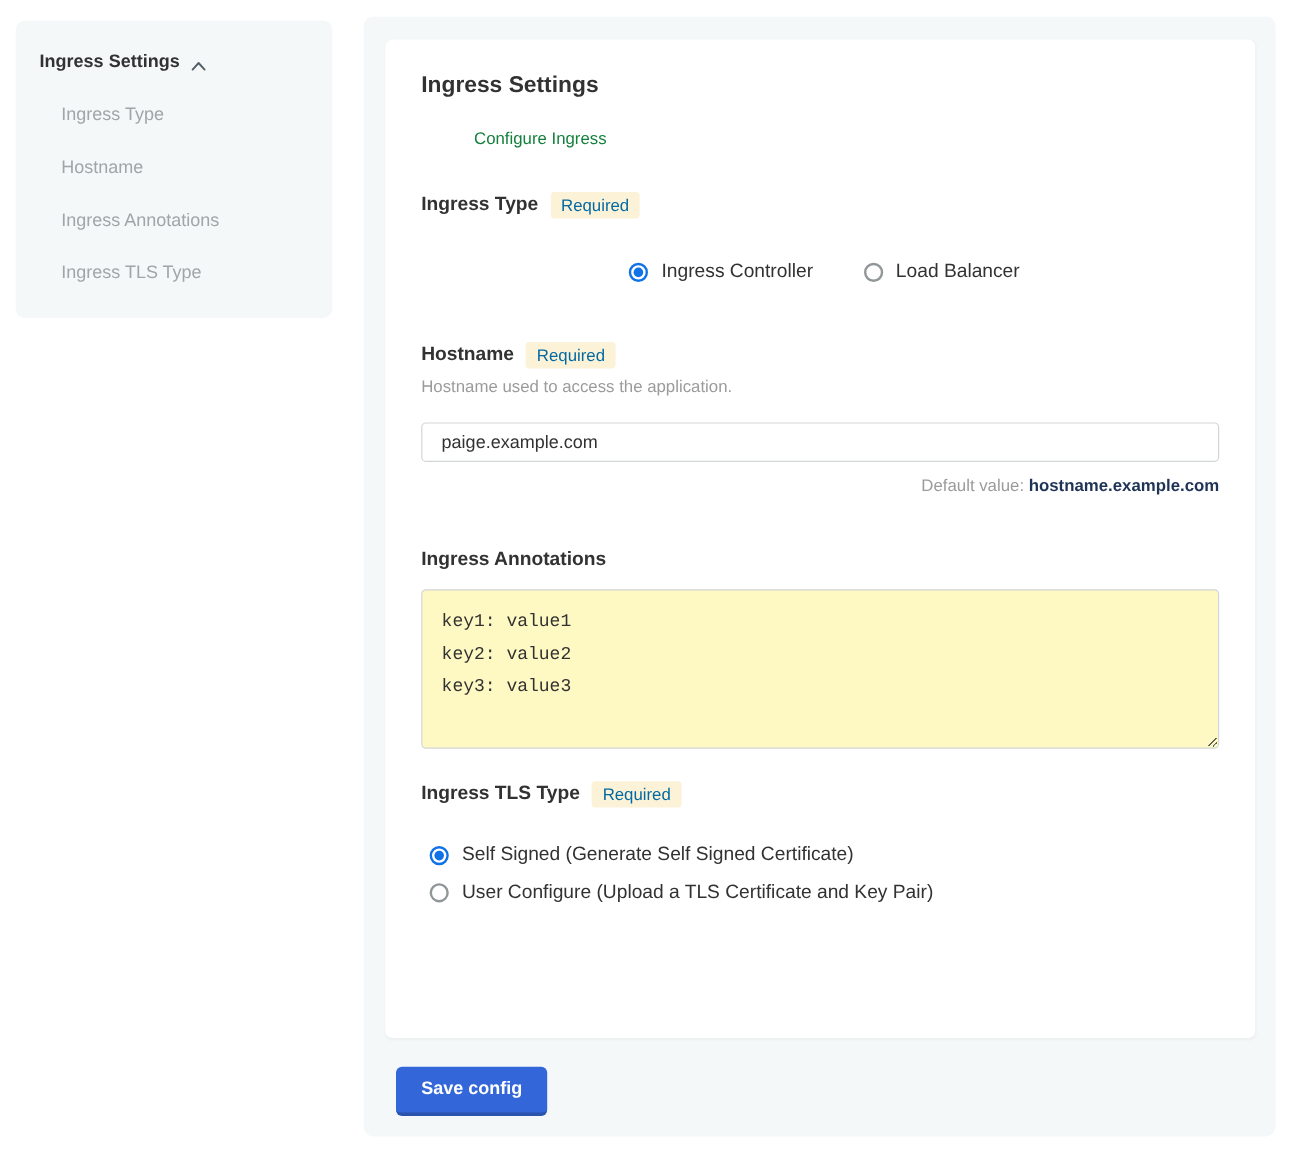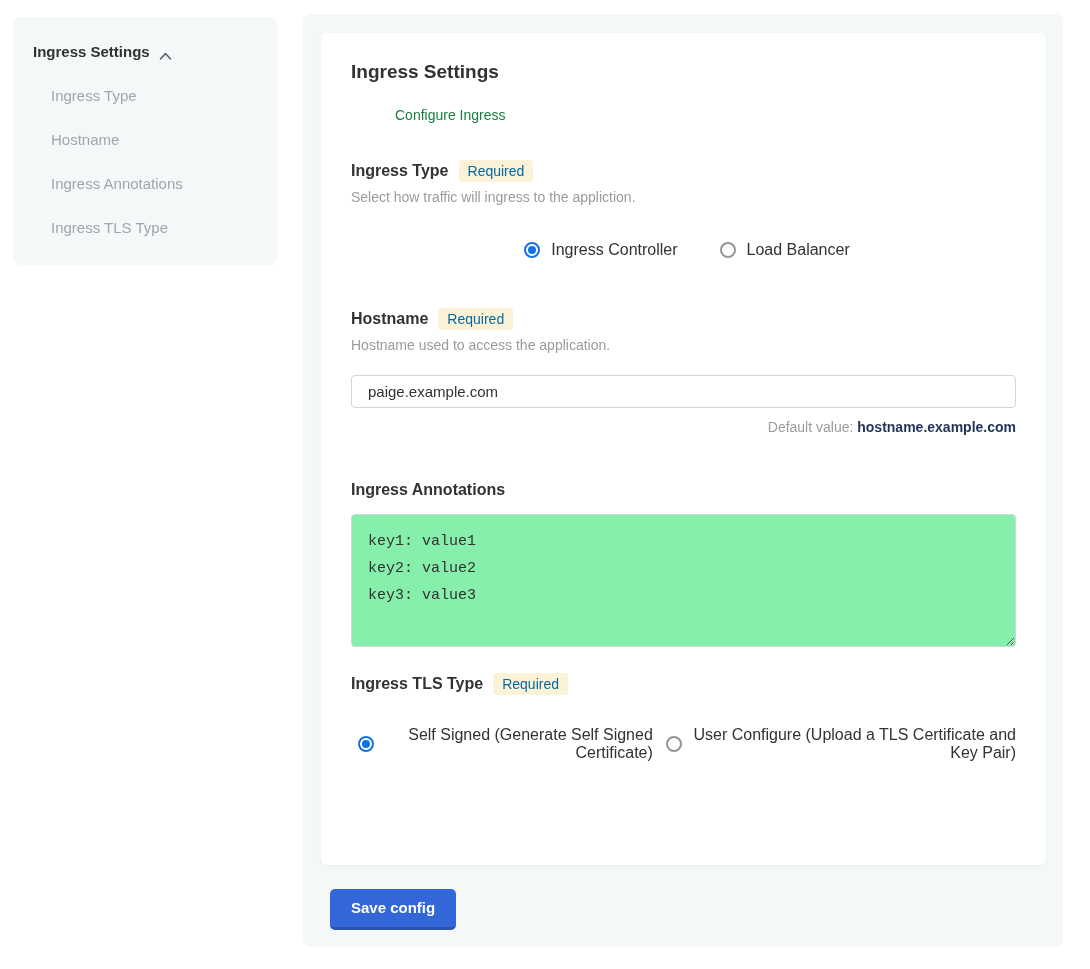--- a/index.html
+++ b/index.html
@@ -43,35 +43,35 @@
   .radio-option { display:flex; align-items:center; gap:11px; cursor:pointer; }
   .radio-option .radio { width:16px; height:16px; border-radius:50%;
     flex-shrink:0; position:relative; }
   .radio.checked { border:2px solid #1172e8; }
   .radio.checked::after { content:""; position:absolute; left:2px; top:2px;
     width:8px; height:8px; border-radius:50%; background:#1172e8; }
   .radio.unchecked { border:2px solid #919699; }
   .radio-label { font-size:16px; color:#323232; }
 
   .radio-stack { margin-top:31px; padding-left:7px; display:flex;
-    flex-direction:row; gap:13px;text-align:right; }
+    flex-direction:column; gap:13px;text-align:right; }
 
   
   .text-input { margin-top:22px; width:665px; height:33px;
     border:1px solid #d2d6d8; border-radius:4px; padding:0 16px;
     font-size:15px; color:#323232; font-family:"Liberation Sans", sans-serif;
     background:#fff; outline:none; }
   .default-line { margin-top:11px; font-size:14px;text-align:right; }
   .default-prefix { color:#9b9b9b; }
   .default-value { color:#1e3356; font-weight:bold; }
 
   .annotations-area { margin-top:15px; width:665px; height:133px;
     border:1px solid #d2d6d8; border-radius:4px; padding:13px 16px;
     font-family:"Liberation Mono", monospace; font-size:15px; line-height:27px;
-    color:#323232; resize:vertical; outline:none; background:#86efac; }
+    color:#323232; resize:vertical; outline:none; background:#fef9c3; }
 
   
   .save-btn { margin-top:24px; margin-left:9px; display:inline-block;
     background:#3366d8; color:#ffffff; font-size:15px; font-weight:bold;
     font-family:"Liberation Sans", sans-serif;
     padding:10px 21px 11px; border:0; border-bottom:3px solid #2a53ad;
     border-radius:5px; cursor:pointer; }
 </style>
 </head>
 <body>
@@ -97,21 +97,20 @@
   <div class="card">
 
     <h1 class="card-title">Ingress Settings</h1>
     <div class="card-subtitle">Configure Ingress</div>
 
     <section class="section sec-ingress-type">
       <div class="section-head">
         <span class="section-label">Ingress Type</span>
         <span class="required-badge">Required</span>
       </div>
-      <div class="section-help">Select how traffic will ingress to the appliction.</div>
       <div class="radio-row">
         <label class="radio-option">
           <span class="radio checked"></span>
           <span class="radio-label">Ingress Controller</span>
         </label>
         <label class="radio-option">
           <span class="radio unchecked"></span>
           <span class="radio-label">Load Balancer</span>
         </label>
       </div>

